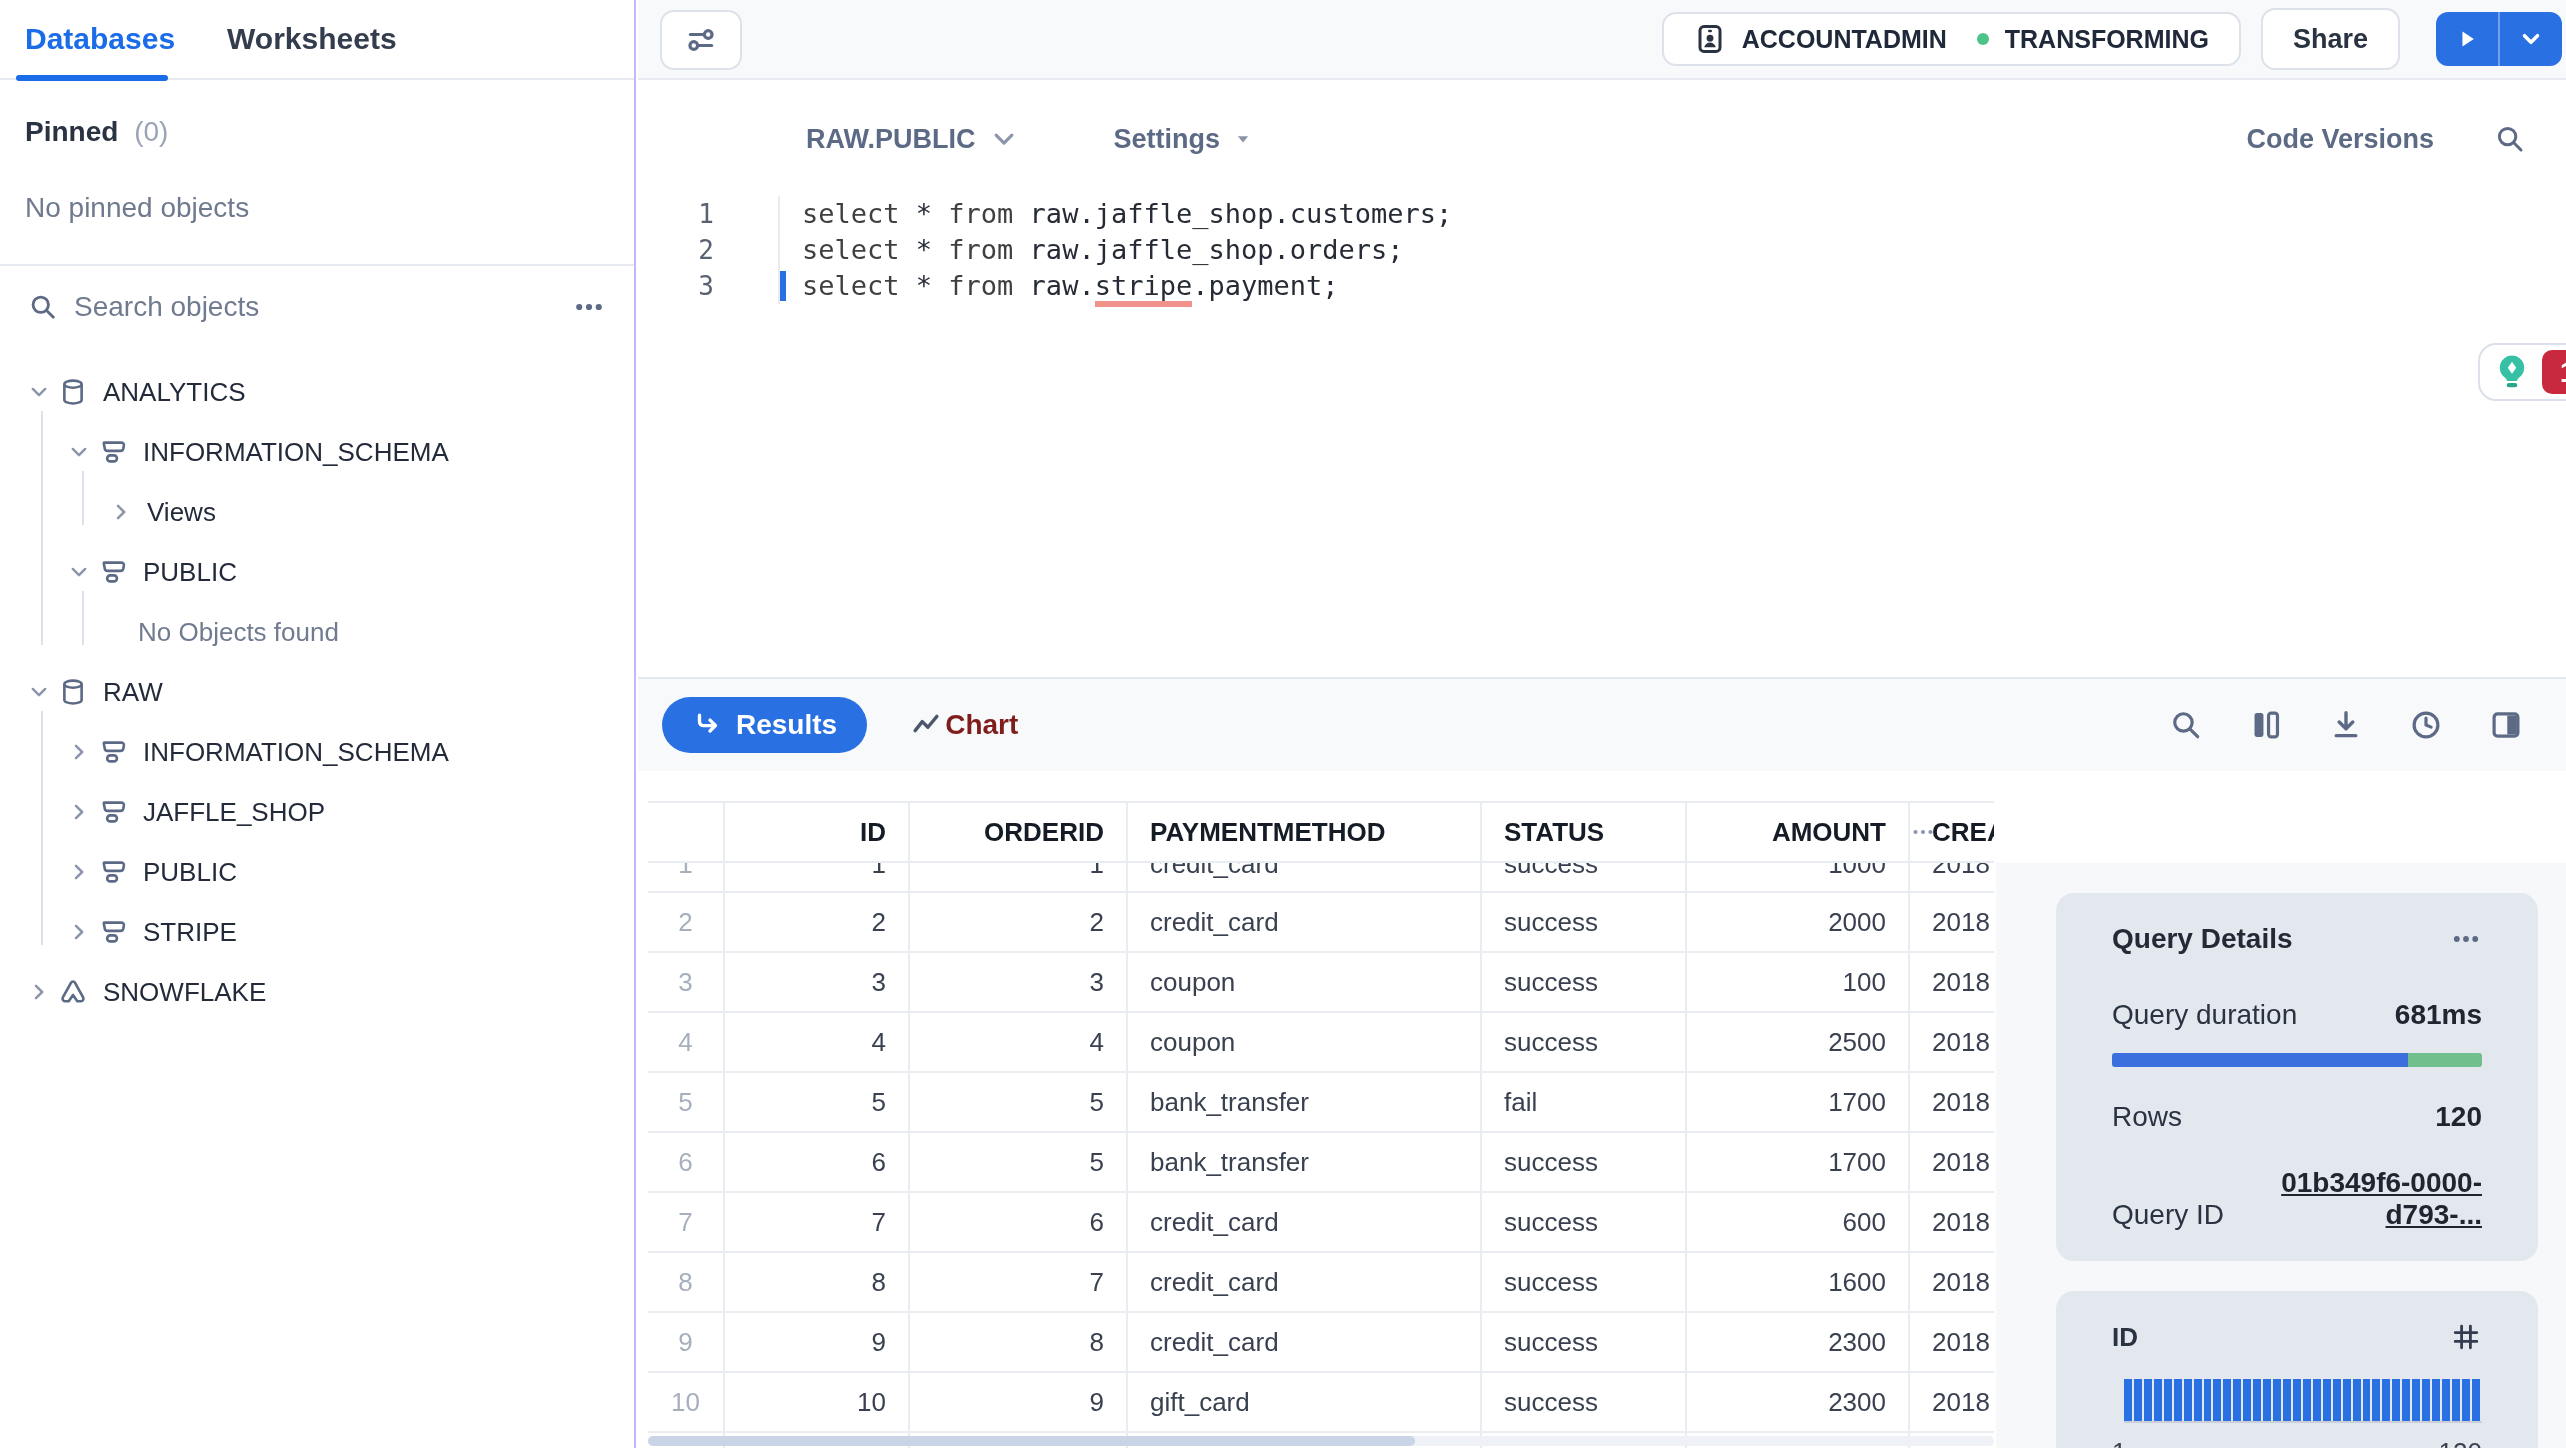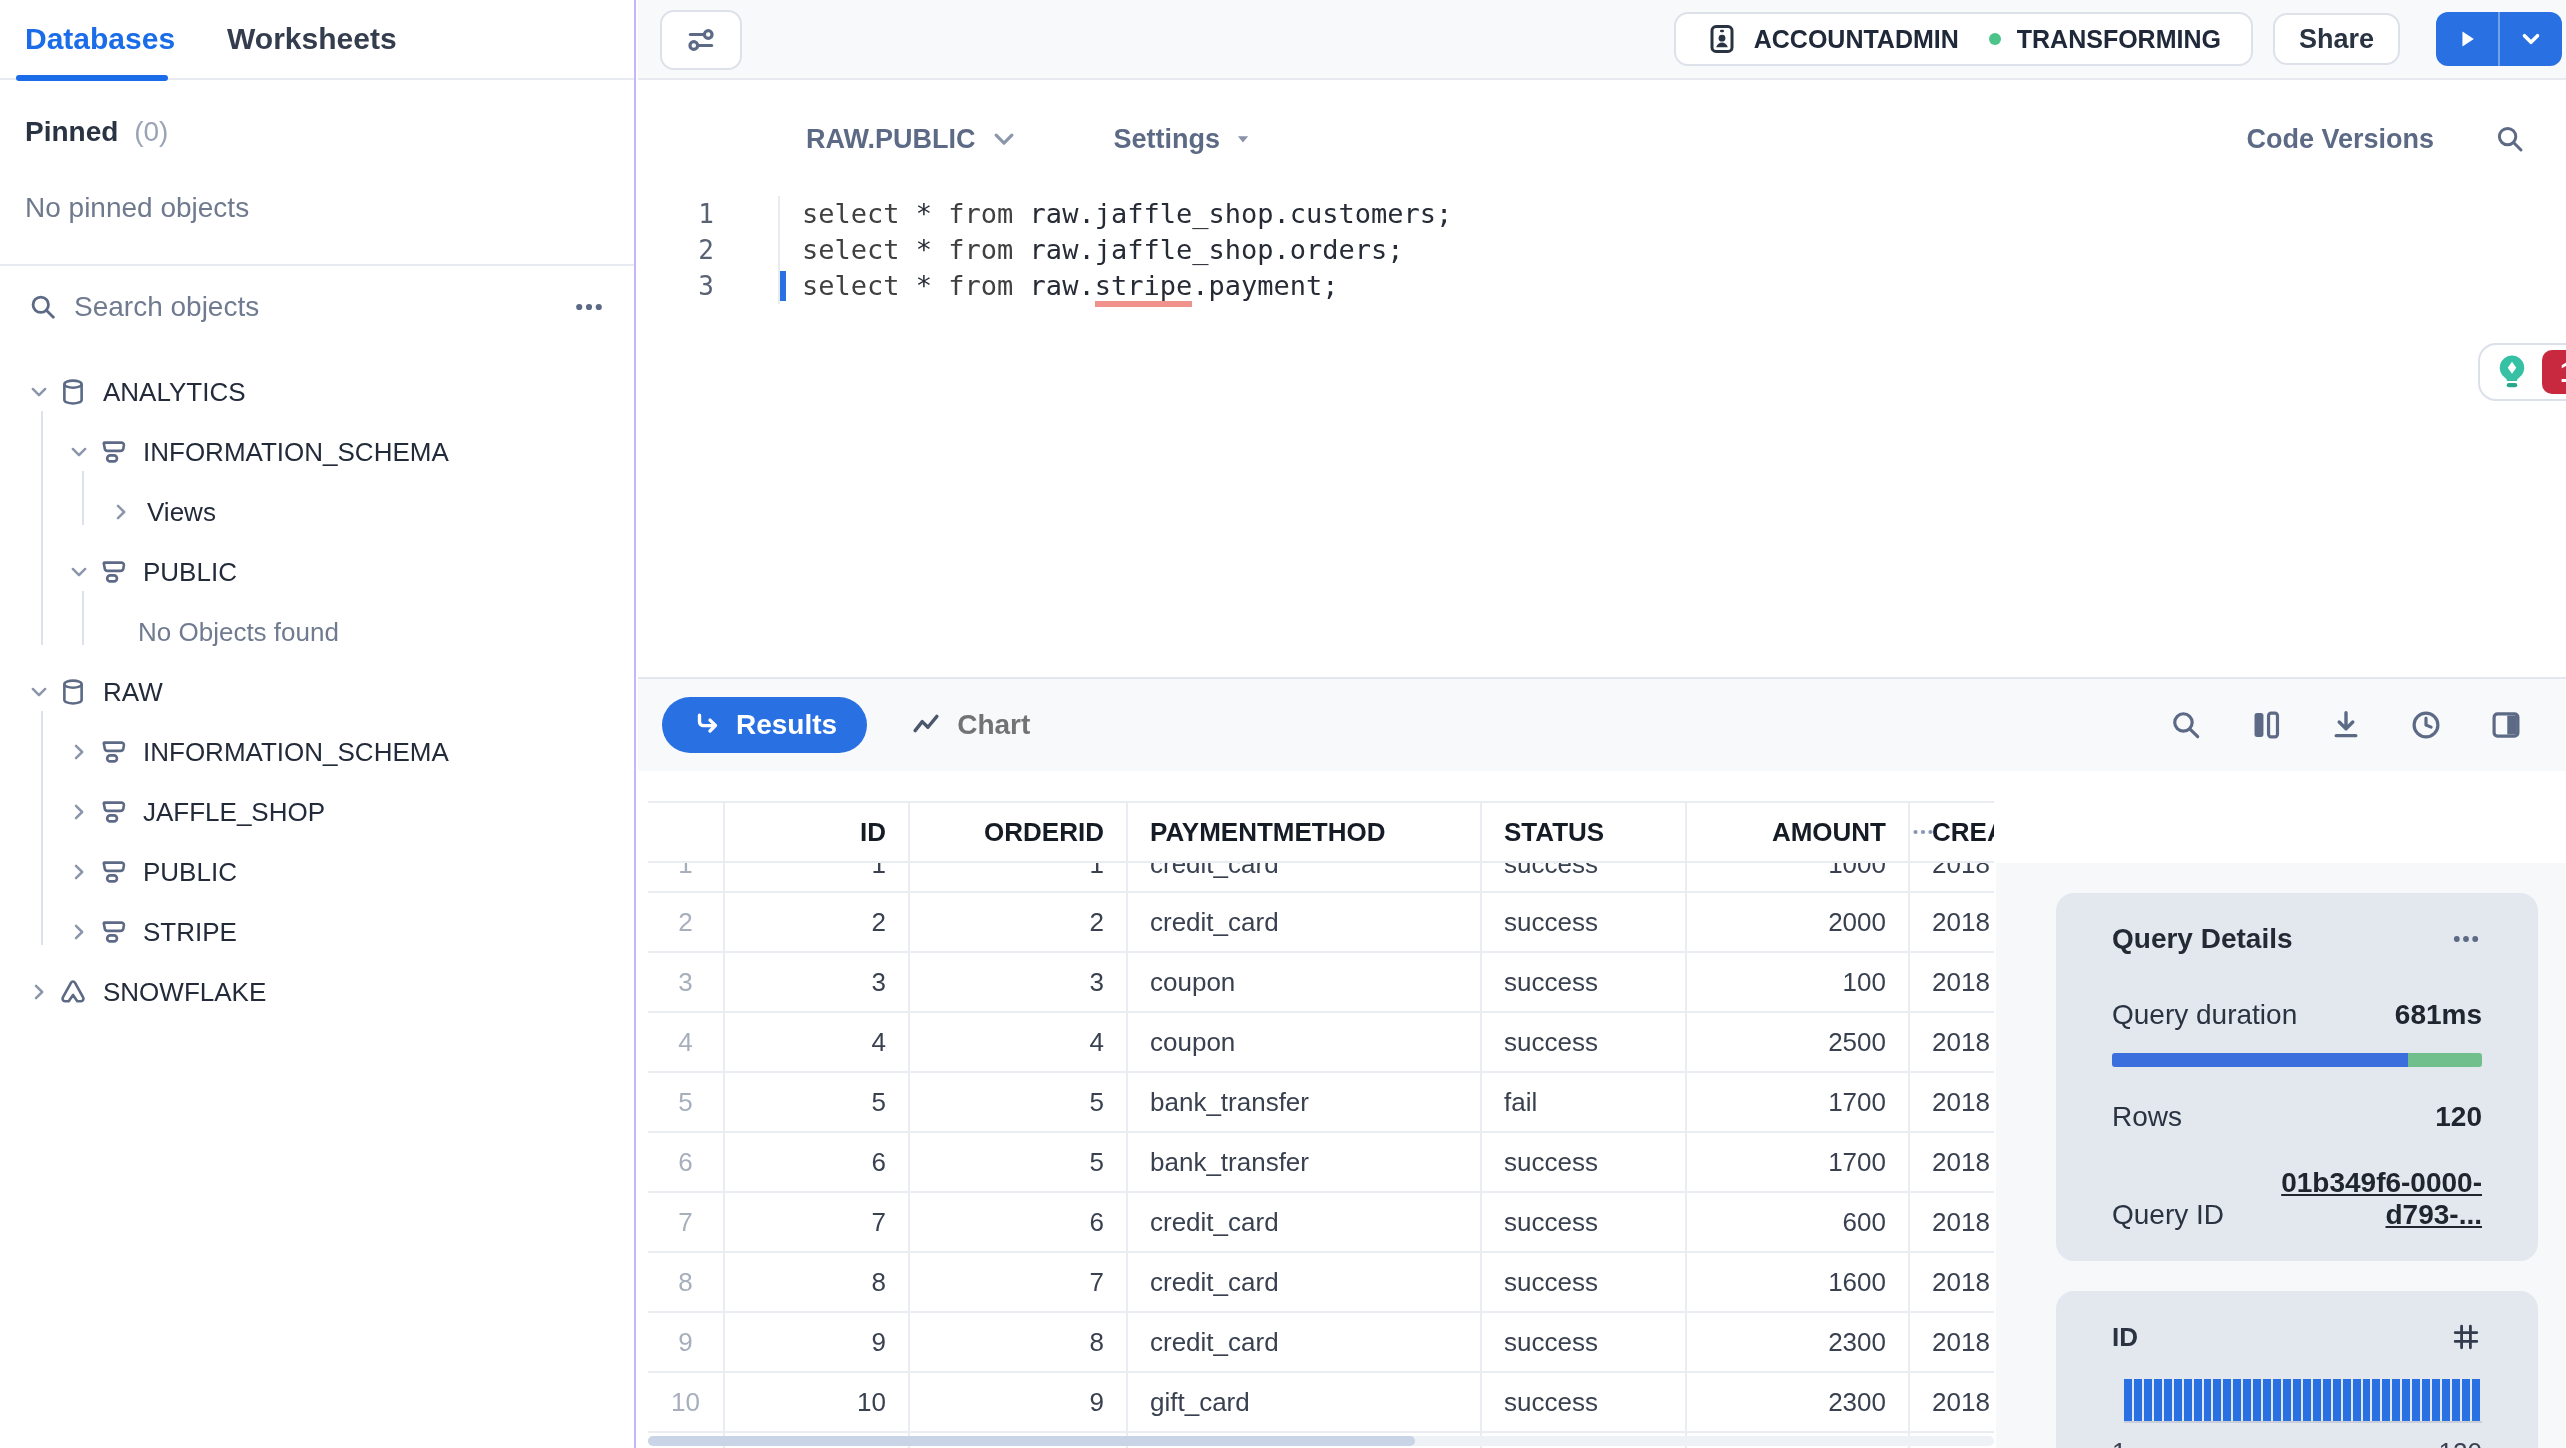--- a/index.html
+++ b/index.html
@@ -33,21 +33,21 @@
   
   .main { position:absolute; left:638px; top:0; right:0; bottom:0; }
   .topbar { height:80px; background:#f8f9fb; border-bottom:2px solid #e7eaf0;
     display:flex; align-items:center; padding:0 4px 0 22px; }
   .btn { background:#fff; border:2px solid #dde2ea; border-radius:14px;
     display:flex; align-items:center; justify-content:center; cursor:pointer; }
   .sliders-btn { width:82px; height:60px; margin-top:2px; }
   .topbar .spacer { flex:1; }
   .ctx-btn { height:54px; padding:0 30px; gap:16px; font-size:25px; font-weight:700; color:#20293a; }
   .green-dot { width:12px; height:12px; border-radius:50%; background:#4cc389; margin-left:14px; }
-  .share-btn { height:52px; padding:0 24px; margin-left:20px; font-size:27px; font-weight:700; color:#2a3342; }
+  .share-btn { height:62px; padding:0 30px; margin-left:20px; font-size:27px; font-weight:700; color:#2a3342; }
   .run-split { height:54px; margin-left:36px; border-radius:12px; background:#2970e2;
     display:flex; align-items:center; overflow:hidden; cursor:pointer; }
   .run-seg { width:62px; height:54px; display:flex; align-items:center; justify-content:center; }
   .run-div { width:2px; height:54px; background:rgba(255,255,255,.35); }
 
   
   .editor { position:relative; height:595px; background:#fff; }
   .ed-toolbar { display:flex; align-items:center; height:100px; padding:18px 40px 0 168px; }
   .ed-ctx { display:flex; align-items:center; gap:14px; font-size:27px; font-weight:700;
     color:#5d6a85; cursor:pointer; }
@@ -68,22 +68,22 @@
     display:flex; align-items:center; padding-left:12px; cursor:pointer; }
   .badge-1 { margin-left:10px; min-width:52px; height:44px; background:#c9293e; border-radius:10px;
     color:#fff; font-size:30px; font-weight:700; display:flex; align-items:center;
     justify-content:center; padding:0 12px; }
 
   
   .results { position:absolute; top:677px; left:0; right:0; bottom:0; border-top:2px solid #e4e8ee; }
   .res-toolbar { height:92px; background:#f8f9fb; display:flex; align-items:center; padding:0 24px; }
   .res-pill { height:56px; border-radius:28px; background:#2970e2; color:#fff;
     display:flex; align-items:center; gap:14px; padding:0 30px; font-size:28px; font-weight:700; cursor:pointer; }
-  .chart-tab { display:flex; align-items:center; gap:16px; margin-left:44px;
-    font-size:28px; font-weight:700; color:#737373; cursor:pointer; }
+  .chart-tab { display:flex; align-items:center; gap:4px; margin-left:44px;
+    font-size:28px; font-weight:700; color:#7f1d1d; cursor:pointer; }
   .res-toolbar .spacer { flex:1; }
   .res-icons { display:flex; align-items:center; gap:44px; margin-right:18px; }
   .icon-btn { width:36px; height:36px; display:flex; align-items:center; justify-content:center; cursor:pointer; }
 
   .res-body { position:absolute; top:92px; left:0; right:0; bottom:0; background:#fff; }
   .tbl-wrap { position:absolute; left:10px; top:30px; width:1346px; bottom:0; overflow:hidden; }
   .trow { display:flex; width:1520px; border-bottom:2px solid #e9ecf1; position:relative; }
   .cell { flex:none; height:58px; line-height:58px; font-size:26px; color:#394150;
     border-right:2px solid #e9ecf1; overflow:hidden; white-space:nowrap; }
   .c0{width:77px; text-align:center; color:#a7afbd;} .c1{width:185px;} .c2{width:218px;}

